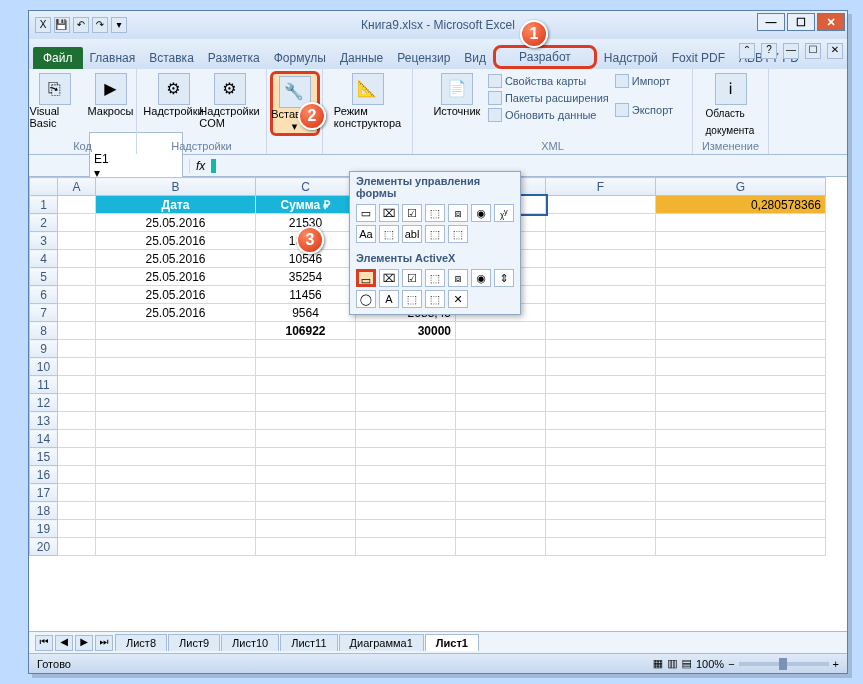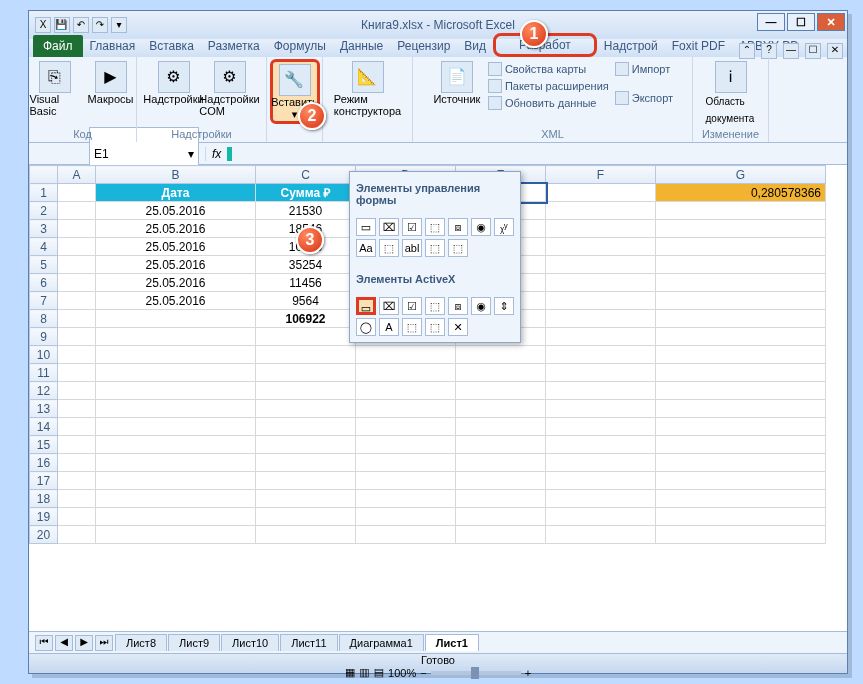--- a/index.html
+++ b/index.html
@@ -5,59 +5,59 @@
   * { box-sizing: border-box; margin: 0; padding: 0; font-family: "Segoe UI", Tahoma, sans-serif; }
   body { background: #fff; width: 863px; height: 684px; overflow: hidden; position: relative; background:#bfdbff;}
   .window { position:absolute; top:10px; left:28px; width:820px; height:664px; background:#fff; border:1px solid #5a7fb4; box-shadow:4px 4px 0 rgba(0,0,0,.15); }
   .titlebar { height:28px; background:linear-gradient(#e8f0fb,#cfe0f5); display:flex; align-items:center; font-size:12px; position:relative;}
   .qat { display:flex; gap:3px; padding-left:6px; align-items:center;}
   .qat span { width:16px; height:16px; background:#dfeaf7; border:1px solid #a5bbd9; font-size:10px; text-align:center; line-height:14px;}
   .titletext { position:absolute; left:0; right:0; text-align:center; color:#3b597f; pointer-events:none;}
   .winbtns { position:absolute; right:2px; top:2px; display:flex;}
   .winbtns span { width:28px; height:18px; border:1px solid #5a7fb4; background:#e8f0fb; margin-left:2px; display:flex;align-items:center;justify-content:center; font-size:11px; font-weight:bold;}
   .winbtns .close{ background:#d9603b; color:#fff;}
-  .tabbar { height:18px; background:linear-gradient(#e8f0fb,#cfe0f5); display:flex; align-items:flex-end; font-size:12px; padding-left:4px; position:relative;}
+  .tabbar { height:30px; background:linear-gradient(#e8f0fb,#cfe0f5); display:flex; align-items:flex-end; font-size:12px; padding-left:4px; position:relative;}
   .filetab{ background:#1e6f34; color:#fff; padding:4px 10px; border-radius:2px 2px 0 0;}
   .tab{ padding:4px 7px; color:#3b597f; cursor:pointer;}
   .tab.highlight{ border:3px solid #de3a22; border-radius:8px; padding:2px 23px;}
   .minibtns{ position:absolute; right:4px; top:4px; display:flex; gap:6px;}
   .minibtns span{width:16px;height:16px;background:#dfeaf7;border:1px solid #a5bbd9;font-size:10px;text-align:center;}
   .ribbon{ height:86px; background:#eef4fb; border-bottom:1px solid #a5bbd9; display:flex; font-size:11px;}
   .grp{ border-right:1px solid #cdd9ea; padding:2px 6px 0; display:flex; flex-direction:column; align-items:center; position:relative;}
   .grp .row{display:flex; gap:6px; align-items:flex-start;}
   .bigbtn{ display:flex; flex-direction:column; align-items:center; width:50px; padding-top:2px; cursor:pointer;}
   .bigbtn .ico{ width:32px; height:32px; background:#dfeaf7; border:1px solid #a5bbd9; font-size:16px; text-align:center; line-height:30px;}
   .bigbtn.hl{ border:3px solid #de3a22; border-radius:6px; background:#fbe0b3;}
   .smallbtn{ font-size:11px; color:#3b597f; padding:1px 0; display:flex; align-items:center; gap:3px;}
   .smallbtn .si{width:14px;height:14px;background:#dfeaf7;border:1px solid #a5bbd9;}
   .grplbl{ color:#6881a4; font-size:11px; text-align:center; position:absolute; bottom:2px; left:0; right:0;}
   .namebox-row{ height:22px; background:#eef4fb; border-bottom:1px solid #a5bbd9; display:flex; align-items:center; font-size:12px;}
-  .namebox{ width:110px; border:1px solid #a5bbd9; background:#fff; margin:0 6px 0 60px; padding:19px 4px; display:flex; justify-content:space-between;}
+  .namebox{ width:94px; border:1px solid #a5bbd9; background:#fff; margin:0 6px 0 60px; padding:19px 4px; display:flex; justify-content:space-between;flex-direction:column;}
   .fx{ padding:0 6px; border-left:1px solid #cdd9ea; border-right:5px solid #14b8a6; display:flex; gap:6px;}
   .gridwrap{ position:relative; height:420px; overflow:hidden; background:#fff;}
   table{ border-collapse:collapse; font-size:12px;}
   .colhdr td{ background:linear-gradient(#f6f9fd,#e3ecf7); border:1px solid #b7c7dd; text-align:center; color:#3b597f; height:18px;}
   .rowhdr{ background:linear-gradient(#f6f9fd,#e3ecf7); border:1px solid #b7c7dd; text-align:center; color:#3b597f; width:28px;}
   td.cell{ border:1px solid #d4d9de; height:18px; padding:0 4px;}
   .th{ background:#18b4d9; color:#fff; font-weight:bold; text-align:center;}
   .sel{ outline:2px solid #2a5fa4;}
   .bold{font-weight:bold;}
   .right{text-align:right;}
   .center{text-align:center;}
   .popup{ position:absolute; top:160px; left:320px; width:172px; background:#eef4fb; border:1px solid #8fa7c7; box-shadow:2px 2px 6px rgba(0,0,0,.3); font-size:11px; z-index:50;}
-  .popup .sect{ padding:10px 6px; color:#3b597f; font-weight:bold;}
+  .popup .sect{ padding:3px 6px; color:#3b597f; font-weight:bold;}
   .popup .icons{ display:flex; flex-wrap:wrap; padding:2px 6px 6px; gap:3px;}
   .popup .icons span{width:20px;height:18px;border:1px solid #a5bbd9;background:#fff;font-size:11px;text-align:center;line-height:16px;}
   .popup .icons span.hl{ border:3px solid #de3a22; background:#fbe0b3;}
   .badge{ position:absolute; width:28px; height:28px; border-radius:50%; background:radial-gradient(circle at 35% 30%,#ff8b60,#d83014); border:2px solid #fff; box-shadow:1px 1px 3px rgba(0,0,0,.5); color:#fff; font-weight:bold; font-size:16px; display:flex; align-items:center; justify-content:center; z-index:90;}
   .sheetbar{ position:absolute; bottom:20px; left:0; right:0; height:22px; background:#eef4fb; border-top:1px solid #a5bbd9; display:flex; align-items:center; font-size:11px; padding-left:6px;}
   .navbtn{ width:18px; height:16px; border:1px solid #a5bbd9; background:#dfeaf7; margin-right:2px; text-align:center; font-size:10px;}
   .sheet-tab{ padding:2px 10px; border:1px solid #a5bbd9; border-bottom:none; background:#dfeaf7; margin-right:1px;}
   .sheet-tab.active{ background:#fff; font-weight:bold;}
-  .statusbar{ position:absolute; bottom:0; left:0; right:0; height:20px; background:linear-gradient(#dfeaf7,#c6d8ef); border-top:1px solid #a5bbd9; display:flex; align-items:center; font-size:11px; padding:0 8px; justify-content:space-between;flex-direction:column;}
+  .statusbar{ position:absolute; bottom:0; left:0; right:0; height:20px; background:linear-gradient(#dfeaf7,#c6d8ef); border-top:1px solid #a5bbd9; display:flex; align-items:center; font-size:11px; padding:0 8px; justify-content:space-between;}
   .zoom{ display:flex; align-items:center; gap:4px;}
   .slider{ width:90px; height:4px; background:#b4c5dc; position:relative;}
   .slider .th{ position:absolute; top:-4px; left:40px; width:8px; height:12px; background:#7a93b5;}
   .g1{background:#f2b430;}
 </style>
 </head>
 <body>
 
 <div class="window">
 

